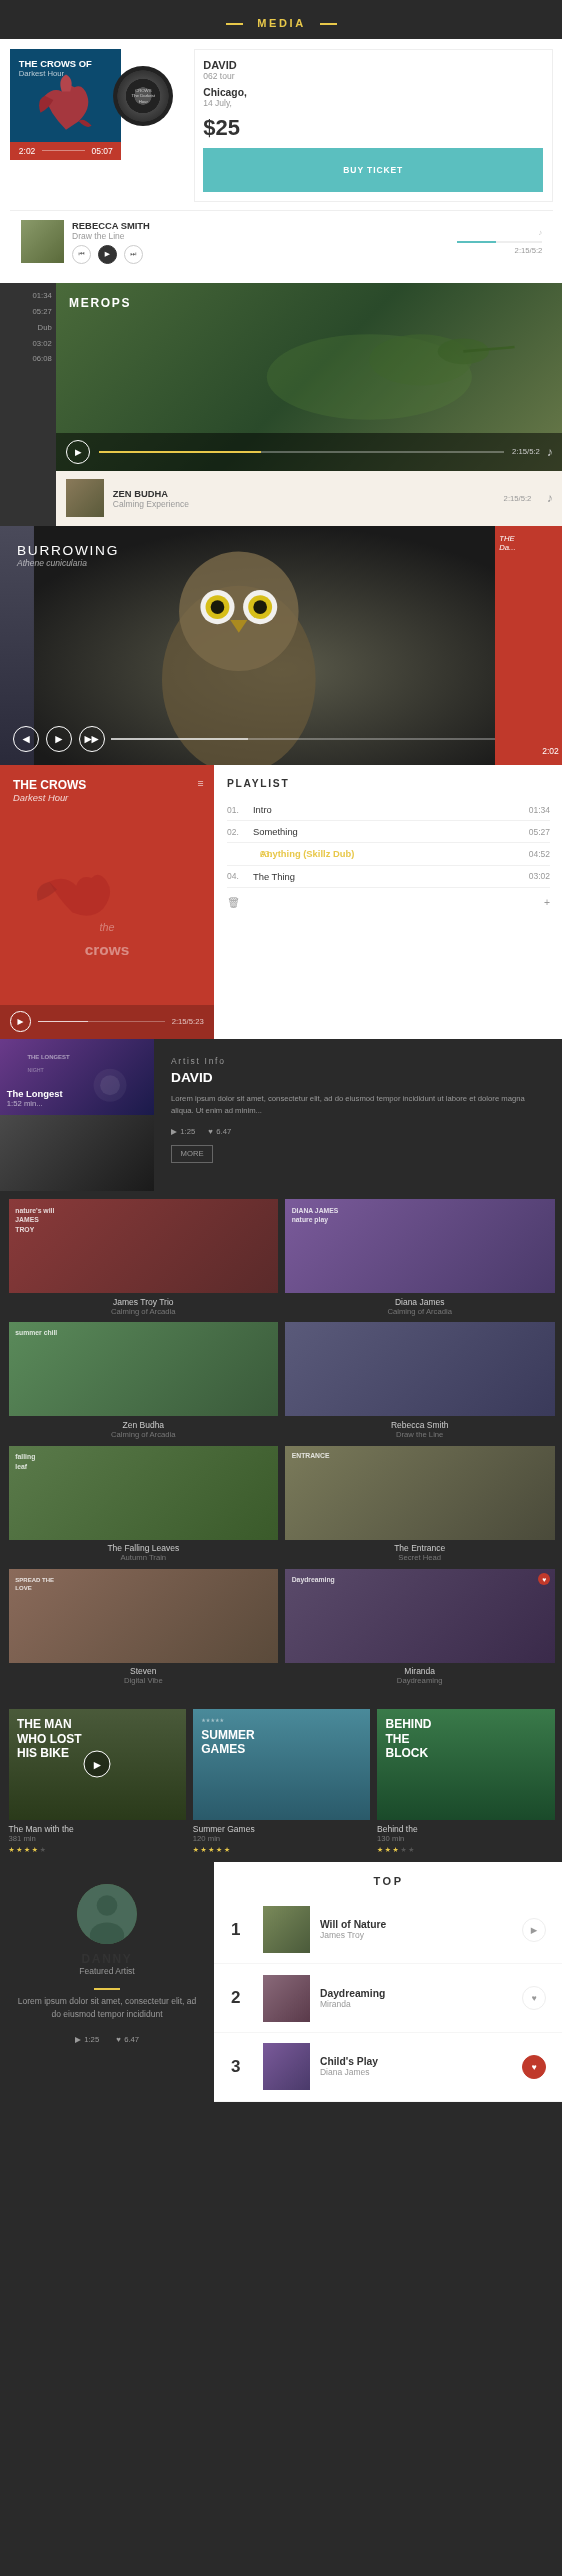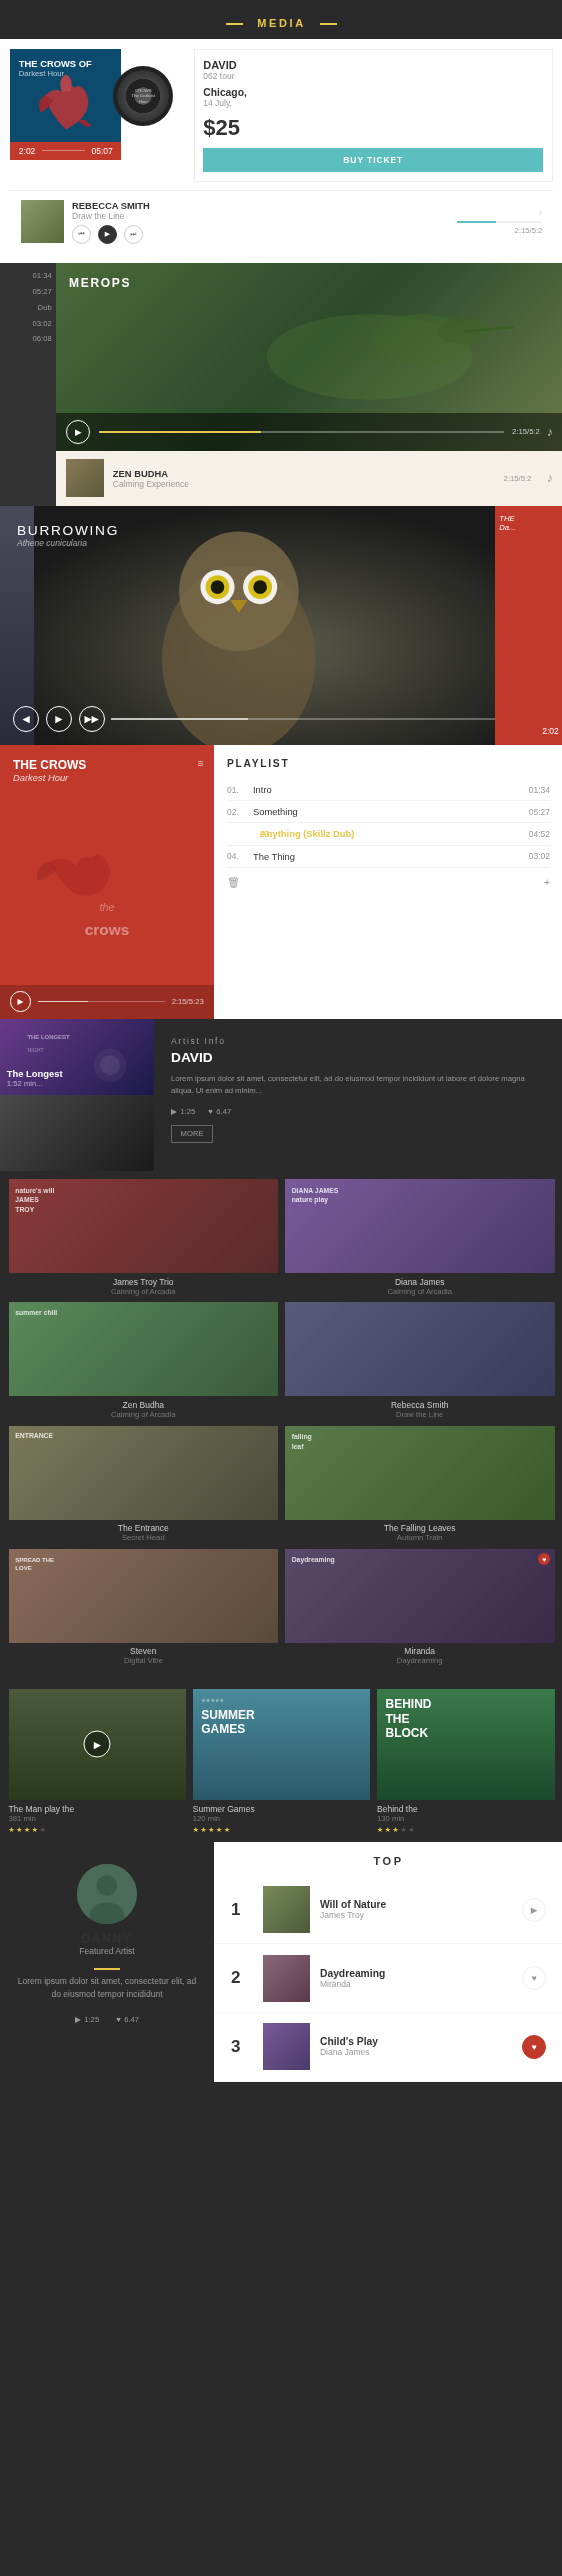--- a/index.html
+++ b/index.html
@@ -133,21 +133,21 @@
     .ticket-price {
       font-size: 22px;
       font-weight: bold;
       color: #333;
       margin-bottom: 6.8px;
     }
     .buy-btn {
       background: #5bbfbf;
       color: #fff;
       border: none;
-      padding: 7px;
+      padding: 17px;
       font-size: 8.5px;
       letter-spacing: 0.9px;
       cursor: pointer;
       text-align: center;
       font-weight: bold;
     }
 
     
     .rebecca-section {
       background: #fff;
@@ -1090,35 +1090,35 @@
         <div style="padding:6.8px;font-size:6.8px;color:rgba(255,255,255,0.6);"></div>
       </div>
       <div class="artist-card-name">Rebecca Smith</div>
       <div class="artist-card-track">Draw the Line</div>
     </div>
   </div>
 
   <div class="artists-grid">
 
     <div class="artist-card">
-      <div class="artist-card-img entrance">
-        <div style="padding:6.8px;font-size:6.8px;color:rgba(255,255,255,0.8);font-weight:bold;">ENTRANCE</div>
-      </div>
-      <div class="artist-card-name">The Entrance</div>
-      <div class="artist-card-track">Secret Head</div>
-    </div>
-
-    <div class="artist-card">
       <div class="artist-card-img leaf">
         <div style="padding:6.8px;font-size:6.8px;color:rgba(255,255,255,0.8);font-weight:bold;line-height:1.4;">
           falling<br>leaf
         </div>
       </div>
       <div class="artist-card-name">The Falling Leaves</div>
       <div class="artist-card-track">Autumn Train</div>
+    </div>
+
+    <div class="artist-card">
+      <div class="artist-card-img entrance">
+        <div style="padding:6.8px;font-size:6.8px;color:rgba(255,255,255,0.8);font-weight:bold;">ENTRANCE</div>
+      </div>
+      <div class="artist-card-name">The Entrance</div>
+      <div class="artist-card-track">Secret Head</div>
     </div>
 
     <div class="artist-card">
       <div class="artist-card-img steven">
         <div style="padding:6.8px;font-size:6px;color:rgba(255,255,255,0.8);font-weight:bold;line-height:1.4;">
           SPREAD THE<br>LOVE
         </div>
       </div>
       <div class="artist-card-name">Steven</div>
       <div class="artist-card-track">Digital Vibe</div>
@@ -1133,23 +1133,26 @@
       <div class="artist-card-track">Daydreaming</div>
     </div>
   </div>
 </div>
 
 <div class="video-section">
   <div class="video-grid">
 
     <div class="video-card">
       <div class="video-thumb bike">
+        <div class="video-title-overlay">
+          <div class="video-big-title">THE MAN<br>WHO LOST<br>HIS BIKE</div>
+        </div>
         <div class="video-play-overlay">▶</div>
       </div>
-      <div class="video-card-title">The Man play the</div>
+      <div class="video-card-title">The Man with the</div>
       <div class="video-card-sub">381 min</div>
       <div class="video-stars">
         <span class="star">★</span>
         <span class="star">★</span>
         <span class="star">★</span>
         <span class="star">★</span>
         <span class="star empty">★</span>
       </div>
     </div>
 

